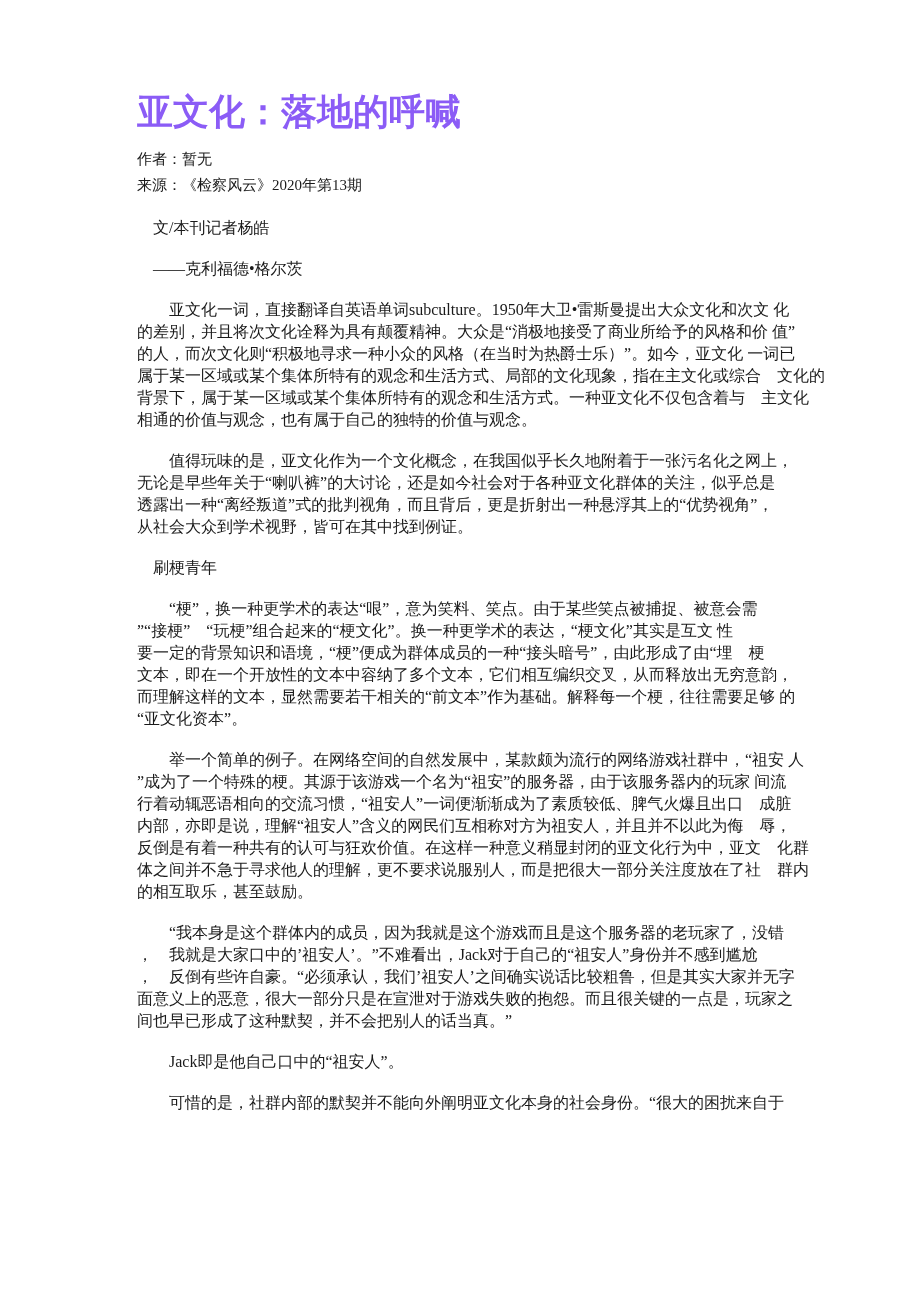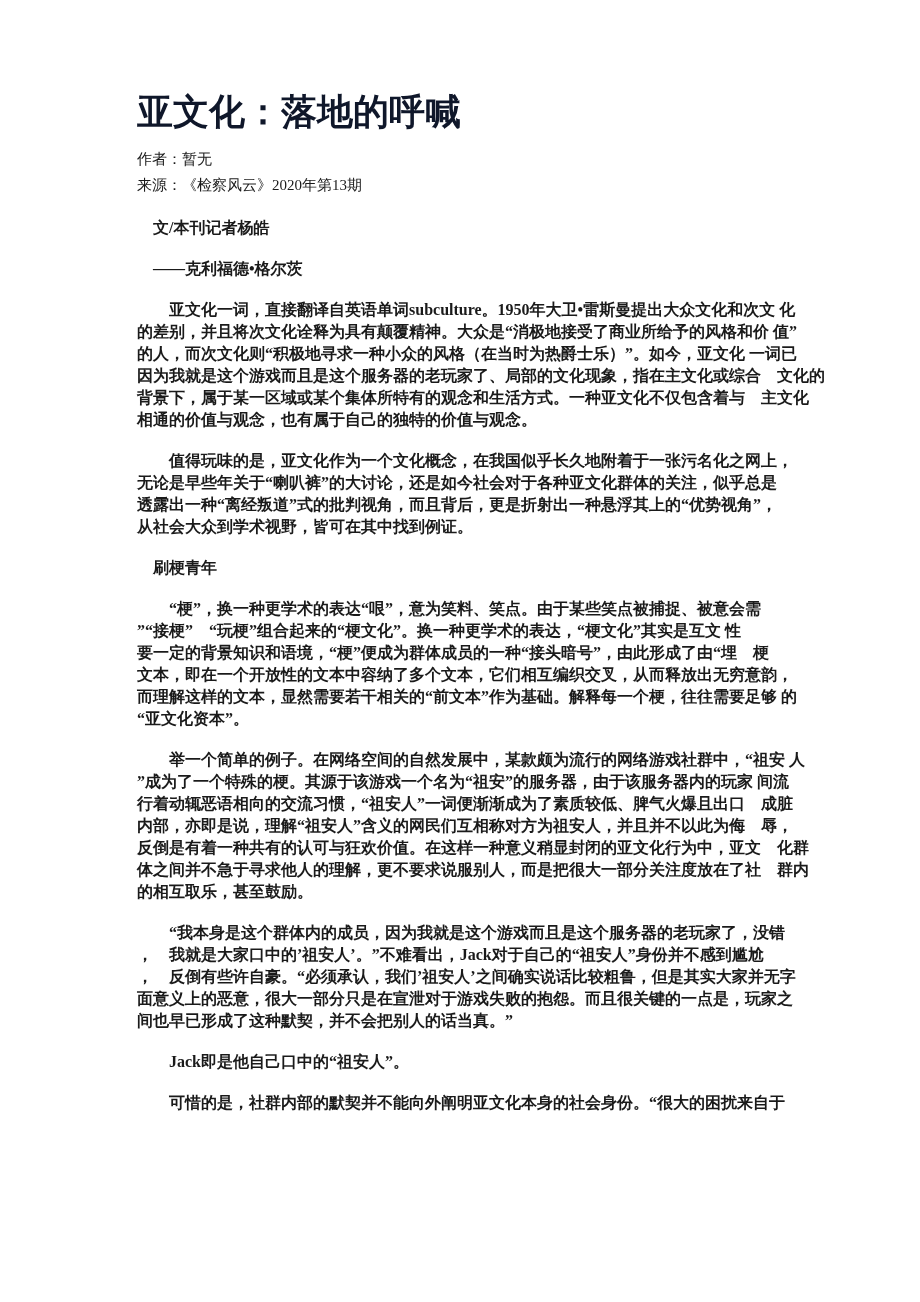--- a/index.html
+++ b/index.html
@@ -16,34 +16,33 @@
   }
   .page {
     padding: 88px 0 0 137px;
     width: 690px;
   }
   .title {
     margin: 0;
     font-size: 36px;
     line-height: 48px;
     font-weight: 700;
-    color: #0f172a;
+    color: #8b5cf6;
     white-space: pre;
   }
   .meta {
     margin-top: 10px;
   }
   .meta-line {
     font-size: 15px;
     line-height: 26px;
     white-space: pre;
   }
   .block {
     margin-top: 19px;
-    font-weight: bold;
   }
   .line {
     font-size: 16px;
     line-height: 22px;
     white-space: pre;
   }
 </style>
 </head>
 <body>
 
@@ -59,21 +58,21 @@
       <div class="block byline">
         <div class="line">　文/本刊记者杨皓</div>
       </div>
       <div class="block attribution">
         <div class="line">　——克利福德•格尔茨</div>
       </div>
       <div class="block para">
         <div class="line">　　亚文化一词，直接翻译自英语单词subculture。1950年大卫•雷斯曼提出大众文化和次文 化</div>
         <div class="line">的差别，并且将次文化诠释为具有颠覆精神。大众是“消极地接受了商业所给予的风格和价 值”</div>
         <div class="line">的人，而次文化则“积极地寻求一种小众的风格（在当时为热爵士乐）”。如今，亚文化 一词已</div>
-        <div class="line">因为我就是这个游戏而且是这个服务器的老玩家了、局部的文化现象，指在主文化或综合　文化的</div>
+        <div class="line">属于某一区域或某个集体所特有的观念和生活方式、局部的文化现象，指在主文化或综合　文化的</div>
         <div class="line">背景下，属于某一区域或某个集体所特有的观念和生活方式。一种亚文化不仅包含着与　主文化</div>
         <div class="line">相通的价值与观念，也有属于自己的独特的价值与观念。</div>
       </div>
       <div class="block para">
         <div class="line">　　值得玩味的是，亚文化作为一个文化概念，在我国似乎长久地附着于一张污名化之网上，</div>
         <div class="line">无论是早些年关于“喇叭裤”的大讨论，还是如今社会对于各种亚文化群体的关注，似乎总是</div>
         <div class="line">透露出一种“离经叛道”式的批判视角，而且背后，更是折射出一种悬浮其上的“优势视角”，</div>
         <div class="line">从社会大众到学术视野，皆可在其中找到例证。</div>
       </div>
       <div class="block heading">

